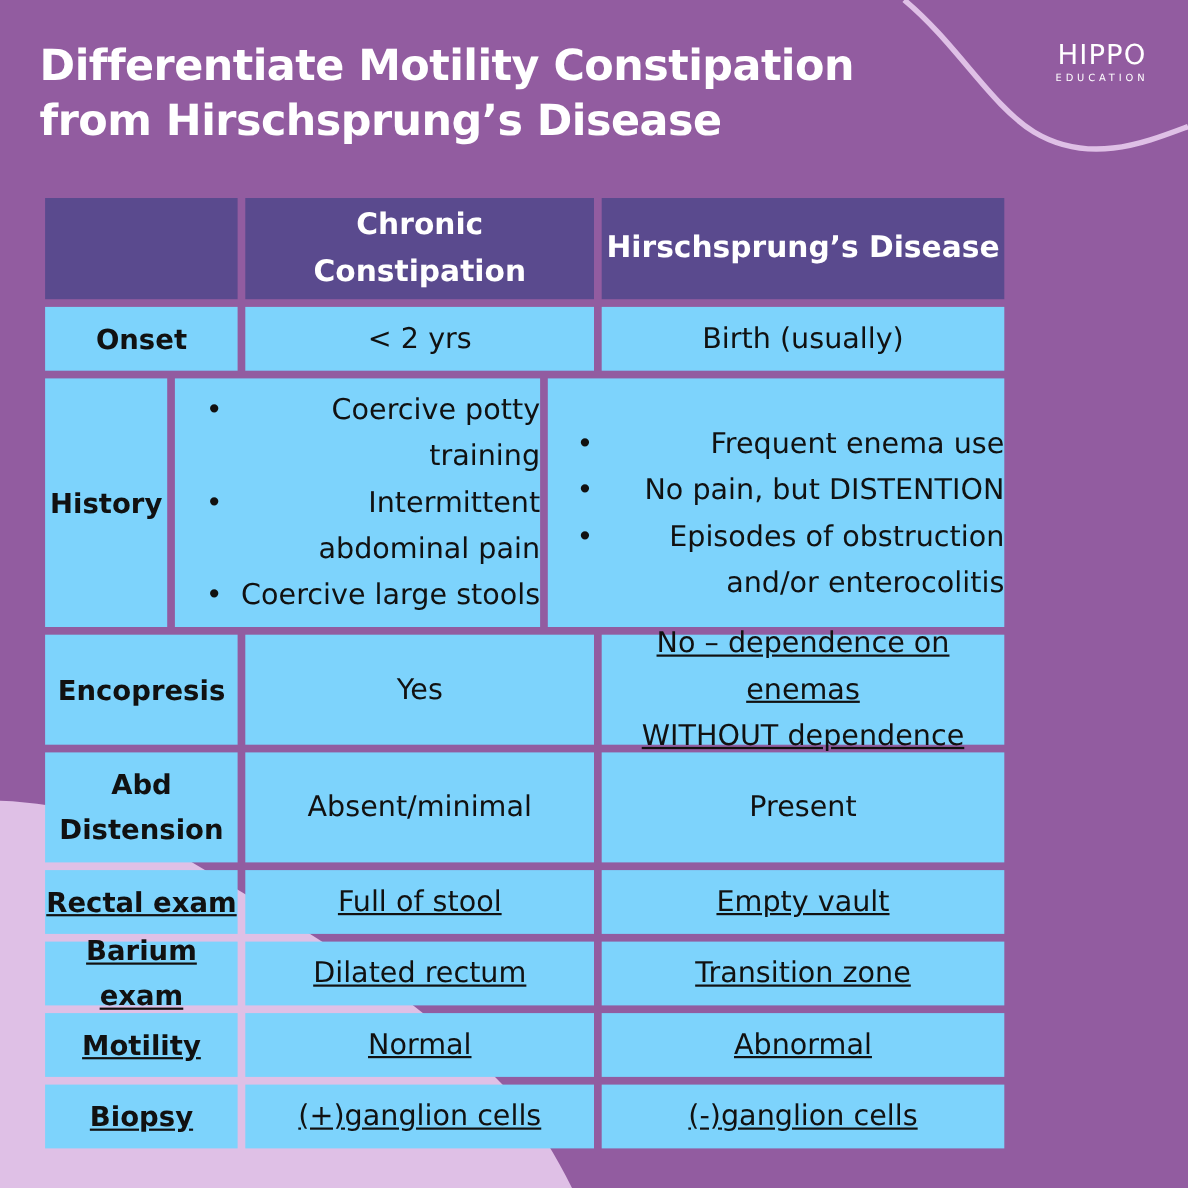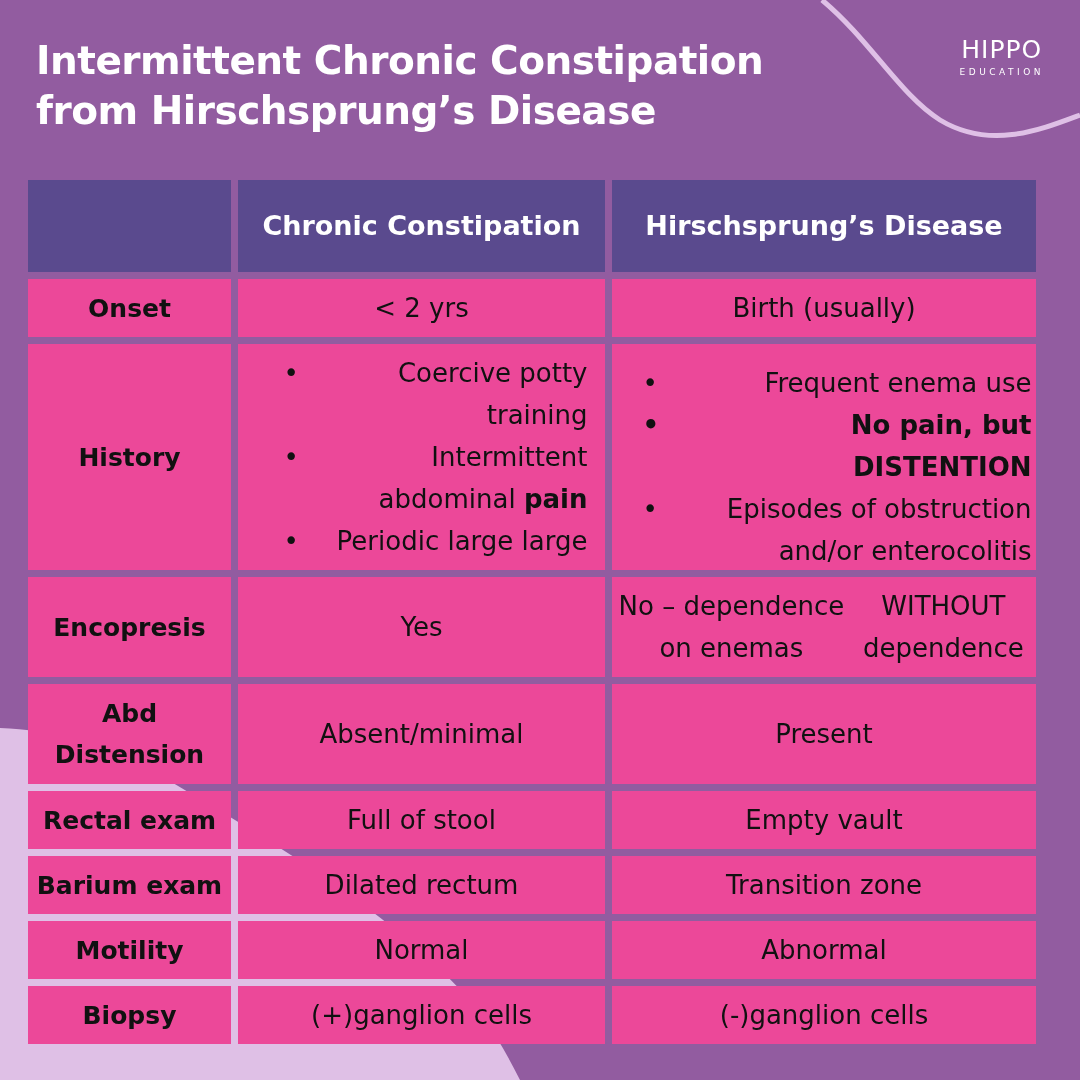--- a/index.html
+++ b/index.html
@@ -12,55 +12,55 @@
   .bg-svg { position: absolute; left: 0; top: 0; width: 1080px; height: 1080px; z-index: 0; }
   .title {
     position: absolute; left: 36px; top: 36px;
     color: #ffffff; font-family: "DejaVu Sans", sans-serif; font-weight: bold;
     font-size: 39px; line-height: 50px; letter-spacing: -0.5px; z-index: 2;
   }
   .logo { position: absolute; right: 36px; top: 36px; text-align: center; color: #fff; z-index: 2; margin-left: 44px; }
   .logo-main { font-family: "DejaVu Sans", sans-serif; font-size: 25px; letter-spacing: 1px; line-height: 28px; }
   .logo-sub { font-family: "DejaVu Sans", sans-serif; font-size: 9px; letter-spacing: 3.5px; line-height: 12px; margin-top: 2px; }
 
-  .table { position: absolute; left: 28px; top: 180px; width: 1008px; z-index: 2; }
+  .table { position: absolute; left: 41px; top: 180px; width: 872px; z-index: 2; }
   .row { display: flex; margin-bottom: 7px; }
   .cell {
-    background: #ec4899; color: #111;
+    background: #7dd3fc; color: #111;
     display: flex; align-items: center; justify-content: center; text-align: center;
     font-family: "DejaVu Sans", sans-serif; font-size: 26px; line-height: 42px;
     margin-right: 7px;
   }
   .cell:last-child { margin-right: 0; }
   .c0 { width: 203px; font-weight: bold; font-size: 25px; line-height: 41px; }
   .c1 { width: 367px; }
   .c2 { width: 424px; }
   .hdr .cell { background: #5a4a8e; color: #fff; font-weight: bold; font-size: 27px; height: 92px; }
   .r-onset .cell { height: 58px; }
   .r-history .cell { height: 226px; }
   .r-enc .cell { height: 100px; }
   .r-abd .cell { height: 100px; }
-  .r-small .cell { height: 58px; }
+  .r-small .cell { height: 58px; text-decoration: underline; }
   ul.bullets { list-style: none; text-align: right; padding-left: 0; }
   ul.bullets li { position: relative; padding-left: 32px; }
   ul.bullets li::before { content: "\2022"; position: absolute; left: 6px; top: 0; }
   .c1 ul.bullets { width: 310px; margin-left: 22px; }
   .c2 ul.bullets { width: 395px; margin-left: 20px; margin-top: 20px; }
-  .cell .b { font-weight: bold; }
+  .cell .b { font-weight: normal; }
 </style>
 </head>
 <body>
 
 <svg class="bg-svg" viewBox="0 0 1080 1080">
   <path d="M0,728 C60,730 120,748 160,775 C250,830 380,900 470,1000 C490,1025 505,1050 520,1080 L0,1080 Z" fill="#dfc0e6"></path>
   <path d="M822,0 C870,40 900,95 940,120 C990,150 1040,130 1080,115" fill="none" stroke="#dfc0e6" stroke-width="5"></path>
 </svg>
 
 <div class="title">
-  <div>Intermittent Chronic Constipation</div>
+  <div>Differentiate Motility Constipation</div>
   <div>from Hirschsprung’s Disease</div>
 </div>
 
 <div class="logo">
   <div class="logo-main">HIPPO</div>
   <div class="logo-sub">EDUCATION</div>
 </div>
 
 <div class="table">
   <div class="row hdr">
@@ -74,36 +74,36 @@
     <div class="cell c1">&lt; 2 yrs</div>
     <div class="cell c2">Birth (usually)</div>
   </div>
 
   <div class="row r-history">
     <div class="cell c0">History</div>
     <div class="cell c1">
       <ul class="bullets">
         <li>Coercive potty training</li>
         <li><span>Intermittent abdominal </span><span class="b">pain</span></li>
-        <li>Periodic large large</li>
+        <li>Coercive large stools</li>
       </ul>
     </div>
     <div class="cell c2">
       <ul class="bullets">
         <li>Frequent enema use</li>
         <li class="b">No pain, but DISTENTION</li>
         <li>Episodes of obstruction and/or enterocolitis</li>
       </ul>
     </div>
   </div>
 
   <div class="row r-enc">
     <div class="cell c0">Encopresis</div>
     <div class="cell c1">Yes</div>
-    <div class="cell c2" style="flex-direction:row;">
+    <div class="cell c2" style="flex-direction:column;text-decoration:underline;">
       <div>No – dependence on enemas</div>
       <div>WITHOUT dependence</div>
     </div>
   </div>
 
   <div class="row r-abd">
     <div class="cell c0" style="flex-direction:column;">
       <div>Abd</div>
       <div>Distension</div>
     </div>

